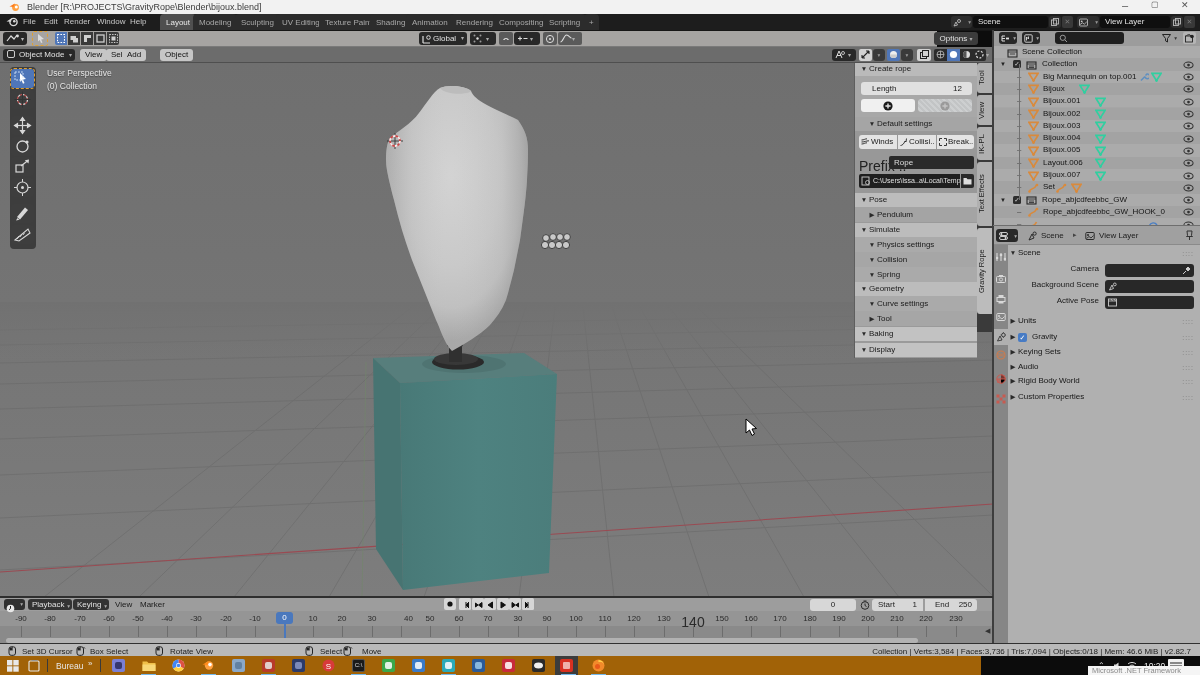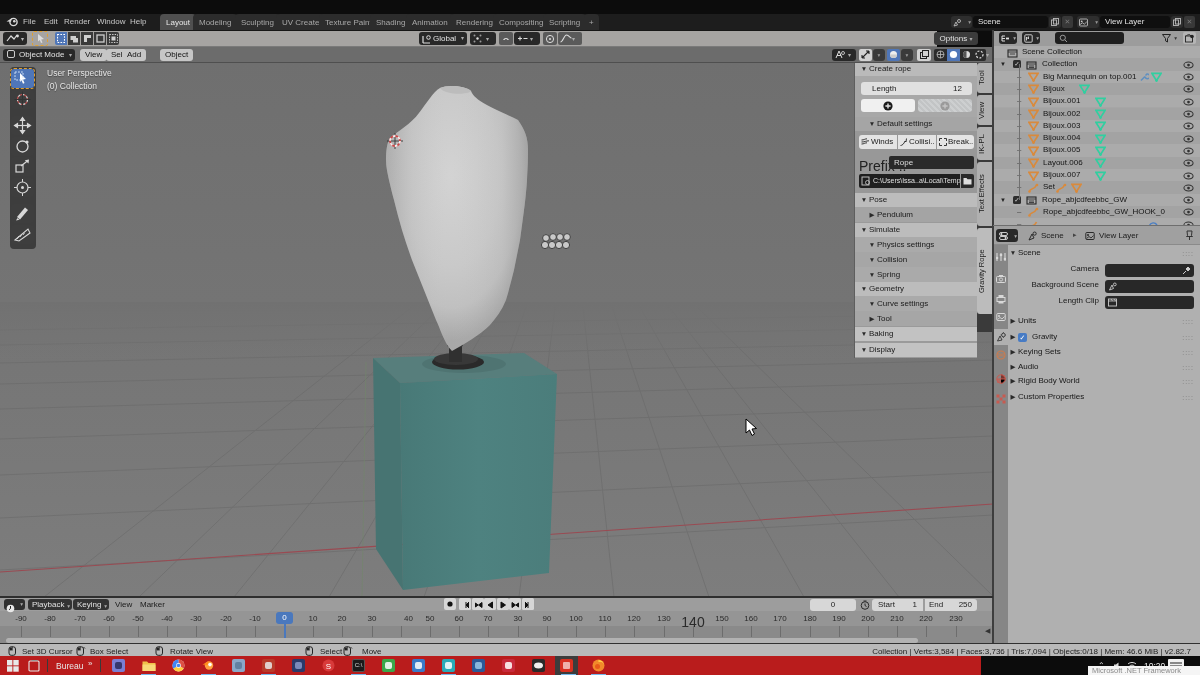--- a/index.html
+++ b/index.html
@@ -52,44 +52,55 @@
 #properties { left:993px; top:226px; width:207px; height:417px; background:#b0b0b0;
   font-size:8px; color:#1a1a1a; overflow:hidden; }
 
 #timeline { left:0; top:597px; width:993px; height:46px; background:#9d9d9d; }
 
 #statusbar { left:0; top:643px; width:1200px; height:13px; background:#b9b9b9;
   background-image:radial-gradient(circle 1px at 3px 2px, #8fa8e0 60%, transparent 65%);
   background-size:7px 5px;
   border-top:1px solid #6a6a6a; font-size:8px; color:#1c1c1c; }
 
-#taskbar { left:0; top:656px; width:981px; height:19px; background:#b91c1c; }
+#taskbar { left:0; top:656px; width:981px; height:19px; background:#a16207; }
 .orow { position:absolute; left:0; width:207px; height:12.3px; line-height:12px; white-space:nowrap; }
 .prow { position:absolute; left:15px; width:192px; white-space:nowrap; }
 .phead { color:#161616; }
 .dots { position:absolute; right:6px; top:2px; color:#7a7a7a; font-size:7px; letter-spacing:1px; }
 </style>
 </head>
 <body>
 <div id="stage">
+  <div id="titlebar" class="abs">
+    <svg class="abs" style="left:9px;top:2px" width="11" height="10" viewBox="0 0 11 10">
+      <circle cx="6.5" cy="5.5" r="3.4" fill="#ff9f3e"></circle>
+      <circle cx="7.3" cy="4.9" r="1.5" fill="#fff"></circle>
+      <path d="M0.5 4.5 L6 1.5 L4.5 5 Z" fill="#ff7a1a"></path>
+    </svg>
+    <span class="ttxt">Blender [R:\PROJECTS\GravityRope\Blender\bijoux.blend]</span>
+    <span class="winbtn" style="left:1122px;top:-1px;font-size:11px">–</span>
+    <span class="winbtn" style="left:1151px;top:0px;font-size:8px">▢</span>
+    <span class="winbtn" style="left:1181px;top:0px;font-size:9px">✕</span>
+  </div>
   <div id="topbar" class="abs">
     <svg class="abs" style="left:6px;top:3px" width="13" height="10" viewBox="0 0 13 10">
       <circle cx="7.5" cy="5" r="3.6" fill="none" stroke="#d8d8d8" stroke-width="1.4"></circle>
       <circle cx="8.3" cy="4.2" r="1.3" fill="#d8d8d8"></circle>
       <path d="M0.5 4.5 L6 1 L5 4.8 Z" fill="#d8d8d8"></path>
     </svg>
     <span class="menuitem" style="left:23px">File</span>
     <span class="menuitem" style="left:44px">Edit</span>
     <span class="menuitem" style="left:64px">Render</span>
     <span class="menuitem" style="left:97px">Window</span>
     <span class="menuitem" style="left:130px">Help</span>
     <span class="wtab active" style="left:160px">Layout</span>
     <span class="wtab" style="left:193px">Modeling</span>
     <span class="wtab" style="left:235px">Sculpting</span>
-    <span class="wtab" style="left:276px">UV Create</span>
+    <span class="wtab" style="left:276px">UV Editing</span>
     <span class="wtab" style="left:319px">Texture Paint</span>
     <span class="wtab" style="left:370px">Shading</span>
     <span class="wtab" style="left:406px">Animation</span>
     <span class="wtab" style="left:450px">Rendering</span>
     <span class="wtab" style="left:493px">Compositing</span>
     <span class="wtab" style="left:543px">Scripting</span>
     <span class="wtab" style="left:584px;padding:0 5px">+</span>
 
     <div class="dw" style="left:951px;top:2px;width:21px;height:12px;background:#2e2e2e">
       <svg class="abs" style="left:2px;top:2px" width="9" height="9" viewBox="0 0 9 9">
@@ -843,21 +854,21 @@
     <div class="prow" style="top:54px">
         <span class="abs" style="right:101px">Background Scene</span>
       </div>
     <div class="dw" style="left:112px;top:54px;width:89px;height:13px">
         <svg class="abs" style="left:3px;top:2px" width="9" height="9" viewBox="0 0 9 9">
           <path d="M1.5 8 L4 3 L5.5 6.5 Z" fill="none" stroke="#ccc" stroke-width="0.9"></path>
           <circle cx="6.8" cy="2.4" r="1.4" fill="none" stroke="#ccc" stroke-width="0.9"></circle>
         </svg>
       </div>
     <div class="prow" style="top:70px">
-        <span class="abs" style="right:101px">Length Clip</span>
+        <span class="abs" style="right:101px">Active Pose</span>
       </div>
     <div class="dw" style="left:112px;top:70px;width:89px;height:13px">
         <svg class="abs" style="left:3px;top:2px" width="9" height="9" viewBox="0 0 9 9">
           <rect x="0.5" y="1" width="8" height="7" fill="none" stroke="#ccc" stroke-width="0.9"></rect>
           <path d="M0.5 3 L8.5 3 M3 1 L4.5 3 M6 1 L7.5 3" stroke="#ccc" stroke-width="0.8"></path>
         </svg>
       </div>
     <div class="prow phead" style="top:90px"><span class="tri">▶</span>Units<span class="dots">::::</span></div>
     <div class="prow phead" style="top:106px"><span class="tri">▶</span><span class="abs" style="left:10px;top:1px;width:9px;height:9px;background:#477bc4;border-radius:2px;color:#fff;font-size:7px;line-height:9px;text-align:center">✓</span><span style="margin-left:14px">Gravity</span><span class="dots">::::</span></div>
     <div class="prow phead" style="top:121px"><span class="tri">▶</span>Keying Sets<span class="dots">::::</span></div>
@@ -980,21 +991,21 @@
         <svg style="display:block;margin:2.5px 0 0 2px" width="9" height="8" viewBox="0 0 9 8">
           <path d="M4 1 L4 7 M1 1 L4 4 L1 7" fill="#111" stroke="#111" stroke-width="1"></path>
         </svg>
       </div>
     <div class="abs" style="left:810px;top:1.5px;width:46px;height:12px;background:#d7d7d7;border-radius:3px;font-size:8px;color:#222;text-align:center;line-height:12px">0</div>
     <svg class="abs" style="left:860px;top:2.5px" width="10" height="10" viewBox="0 0 10 10">
         <circle cx="5" cy="5.5" r="3.8" fill="none" stroke="#2a2a2a" stroke-width="1"></circle>
         <path d="M5 3.5 L5 5.5 L6.5 6.5 M3.5 1 L6.5 1" stroke="#2a2a2a" stroke-width="1" fill="none"></path>
       </svg>
     <div class="abs" style="left:872px;top:1.5px;width:51px;height:12px;background:#d7d7d7;border-radius:3px 0 0 3px;font-size:8px;color:#222;line-height:12px"><span style="margin-left:6px">Start</span><span class="abs" style="right:6px">1</span></div>
-    <div class="abs" style="left:925px;top:1.5px;width:52px;height:12px;background:#d7d7d7;border-radius:0 3px 3px 0;font-size:8px;color:#222;line-height:12px"><span style="margin-left:4px">End</span><span class="abs" style="right:5px">250</span></div>
+    <div class="abs" style="left:925px;top:1.5px;width:52px;height:12px;background:#d7d7d7;border-radius:0 3px 3px 0;font-size:8px;color:#222;line-height:12px"><span style="margin-left:10px">End</span><span class="abs" style="right:5px">250</span></div>
     <span class="abs" style="left:985px;top:30px;font-size:7px;color:#333">◀</span>
   </div>
   <div id="statusbar" class="abs">
     <svg class="abs" style="left:8px;top:2px" width="10" height="10" viewBox="0 0 10 10">
         <rect x="1" y="0.8" width="6.5" height="8.5" rx="2.2" fill="none" stroke="#222" stroke-width="1"></rect>
         <line x1="4.2" y1="0.8" x2="4.2" y2="4.5" stroke="#222" stroke-width="0.9"></line>
         <rect x="1.6" y="1.4" width="2.4" height="3" rx="1" fill="#222"></rect>
       </svg>
     <span class="abs" style="left:22px;top:2.5px">Set 3D Cursor</span>
     <svg class="abs" style="left:76px;top:2px" width="10" height="10" viewBox="0 0 10 10">

